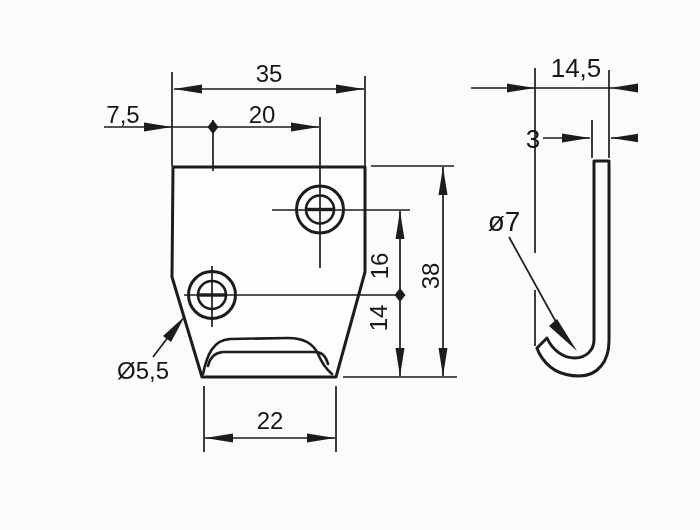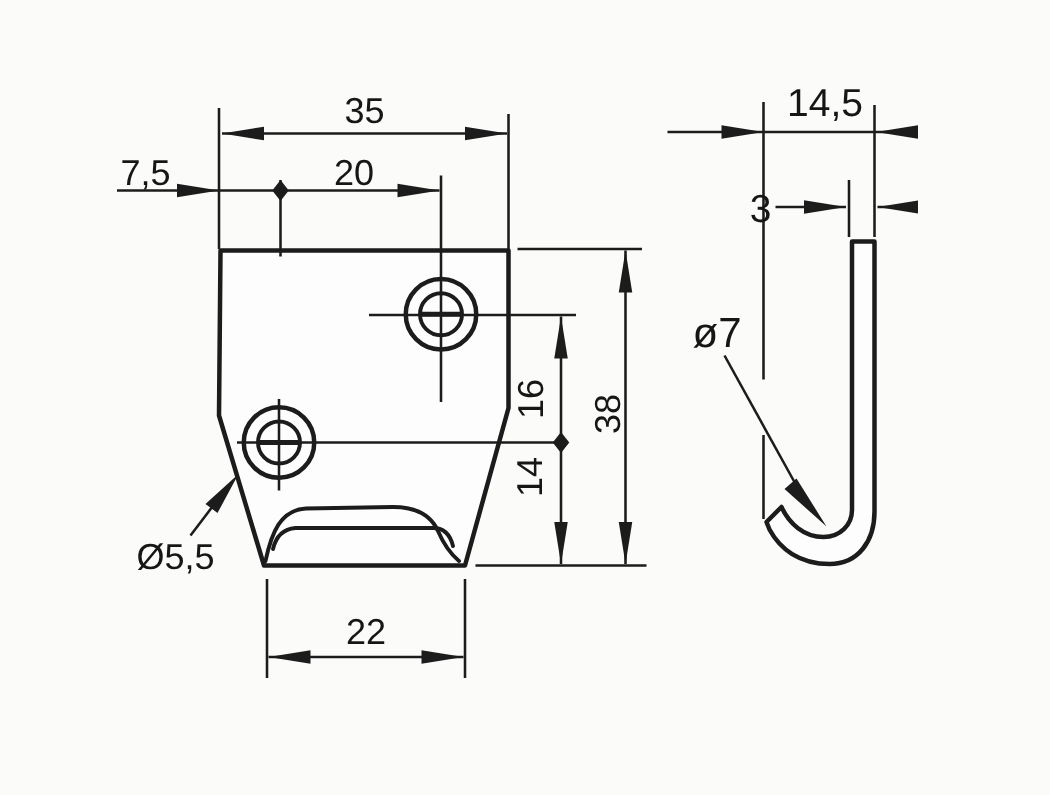--- a/index.html
+++ b/index.html
@@ -1,17 +1,17 @@
 <!DOCTYPE html>
 <html><head>
 <meta charset="utf-8">
 <title>Bracket technical drawing</title>
 <style>
   html,body{margin:0;padding:0;background:#fbfbfa;}
-  .stage{width:612px;height:530px;position:relative;background:#fbfbfa;overflow:hidden;}
+  .stage{width:612px;height:530px;position:relative;background:#fbfbfa;overflow:hidden;padding-left:26px;}
   svg{display:block;}
   .outline{fill:#fdfdfd;stroke:#1c1c1c;stroke-width:3;stroke-linejoin:round;}
   .thick{fill:none;stroke:#1c1c1c;stroke-width:2.6;stroke-linecap:round;}
   .hole-outer{fill:#fdfdfd;stroke:#1c1c1c;stroke-width:3;}
   .hole-inner{fill:none;stroke:#1c1c1c;stroke-width:2.6;}
   .centerdash{stroke:#1c1c1c;stroke-width:3.4;}
   .thin{fill:none;stroke:#1c1c1c;stroke-width:1.7;stroke-linecap:butt;}
   .arrow{fill:#1c1c1c;stroke:none;}
   text{font-family:"Liberation Sans","DejaVu Sans",sans-serif;fill:#161616;}
   .dim{font-size:24px;text-anchor:middle;}

